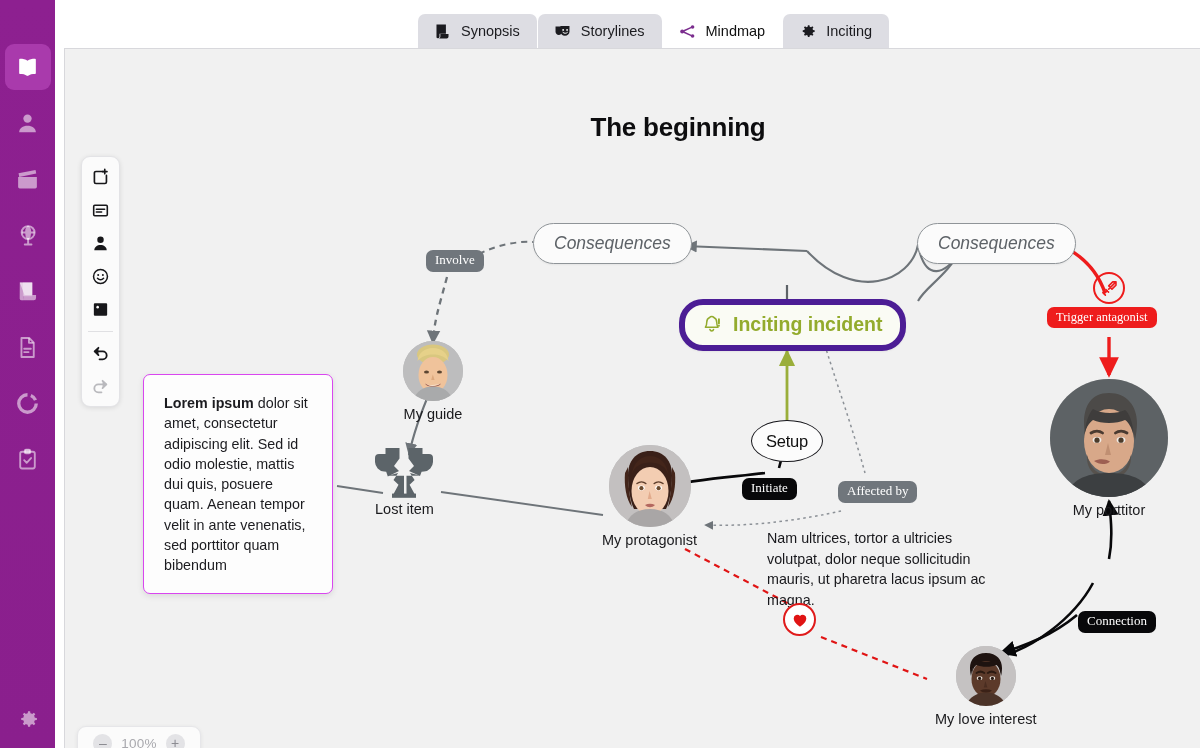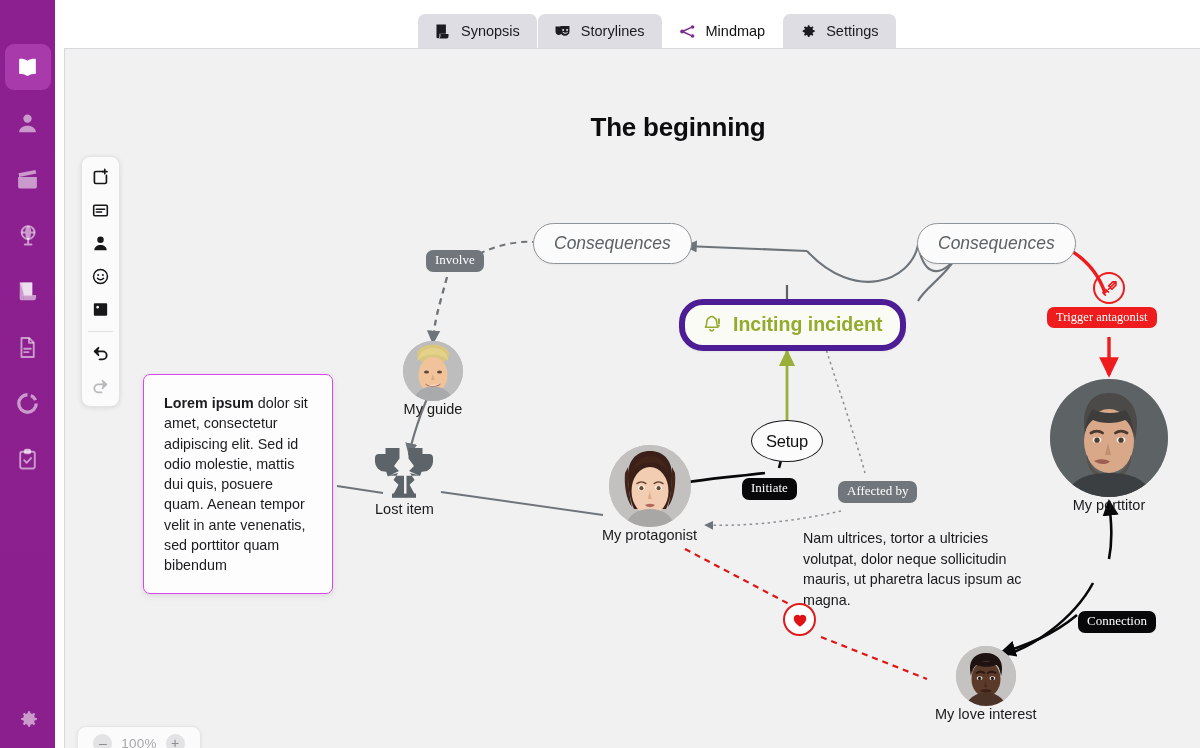--- a/index.html
+++ b/index.html
@@ -127,21 +127,21 @@
   .chip.grey { background: #70767c; }
   .chip.black { background: #08080a; }
   .chip.red { background: #ee1c1c; font-size: 12.5px; }
 
   .avatar-node { display: flex; flex-direction: column; align-items: center; }
   .avatar {
     border-radius: 50%; overflow: hidden; background: #b9babb;
     display: block; position: relative;
   }
   .avatar svg { display: block; }
-  .av-label { font-size: 14.5px; color: #1a1a1d; white-space: nowrap; }
+  .av-label { margin-top: 5px; font-size: 14.5px; color: #1a1a1d; white-space: nowrap; }
 
   .icon-node { display:flex; flex-direction:column; align-items:center; }
   .icon-node .glyph { color: #5c6469; }
   .icon-node svg { display: block; }
   .icon-node .ic-label { margin-top: 2px; font-size: 14.5px; color: #1a1a1d; }
 
   .note {
     background: #fdfdfd; border: 1px solid #d946ef; border-radius: 7px;
     box-shadow: 0 2px 6px rgba(0,0,0,.10);
     padding: 18px 20px 17px; width: 190px;
@@ -297,21 +297,21 @@
         </span>
         <span>Mindmap</span>
       </div>
 
       <div class="tab">
         <span class="ticon">
           <svg viewBox="0 0 24 24" fill="currentColor">
               <path d="M12 8.4a3.6 3.6 0 1 0 0 7.2 3.6 3.6 0 0 0 0-7.2zm9 2.1-2-.3a7.2 7.2 0 0 0-.7-1.7l1.2-1.6-1.4-1.4-1.6 1.2a7.2 7.2 0 0 0-1.7-.7l-.3-2h-2l-.3 2a7.2 7.2 0 0 0-1.7.7L8.9 5.5 7.5 6.9l1.2 1.6a7.2 7.2 0 0 0-.7 1.7l-2 .3v2l2 .3c.16.6.4 1.16.7 1.7l-1.2 1.6 1.4 1.4 1.6-1.2c.54.3 1.1.54 1.7.7l.3 2h2l.3-2c.6-.16 1.16-.4 1.7-.7l1.6 1.2 1.4-1.4-1.2-1.6c.3-.54.54-1.1.7-1.7l2-.3z"></path>
             </svg>
         </span>
-        <span>Settings</span>
+        <span>Inciting</span>
       </div>
 
     </div>
   </div>
 
   <div class="canvas">
 
     <svg id="edges" viewBox="0 0 1136 700">
       <defs>
         <marker id="ar-grey" markerWidth="7" markerHeight="7" refX="5.6" refY="3.2" orient="auto">
@@ -578,16 +578,16 @@
           <path d="M10 60c3-9 11-13.5 20-13.5S47 51 50 60z" fill="#4b3328"></path>
         </svg>
       </div>
       <span class="av-label">My love interest</span>
     </div>
 
     <div class="node note" style="left:78px; top:325px;">
       <b>Lorem ipsum</b><span> dolor sit amet, consectetur adipiscing elit. Sed id odio molestie, mattis dui quis, posuere quam. Aenean tempor velit in ante venenatis, sed porttitor quam bibendum</span>
     </div>
 
-    <div class="node freetext" style="left:738px; top:479px;">Nam ultrices, tortor a ultricies volutpat, dolor neque sollicitudin mauris, ut pharetra lacus ipsum ac magna.</div>
+    <div class="node freetext" style="left:702px; top:479px;">Nam ultrices, tortor a ultricies volutpat, dolor neque sollicitudin mauris, ut pharetra lacus ipsum ac magna.</div>
 
   </div>
 </div>
 
 </body></html>

